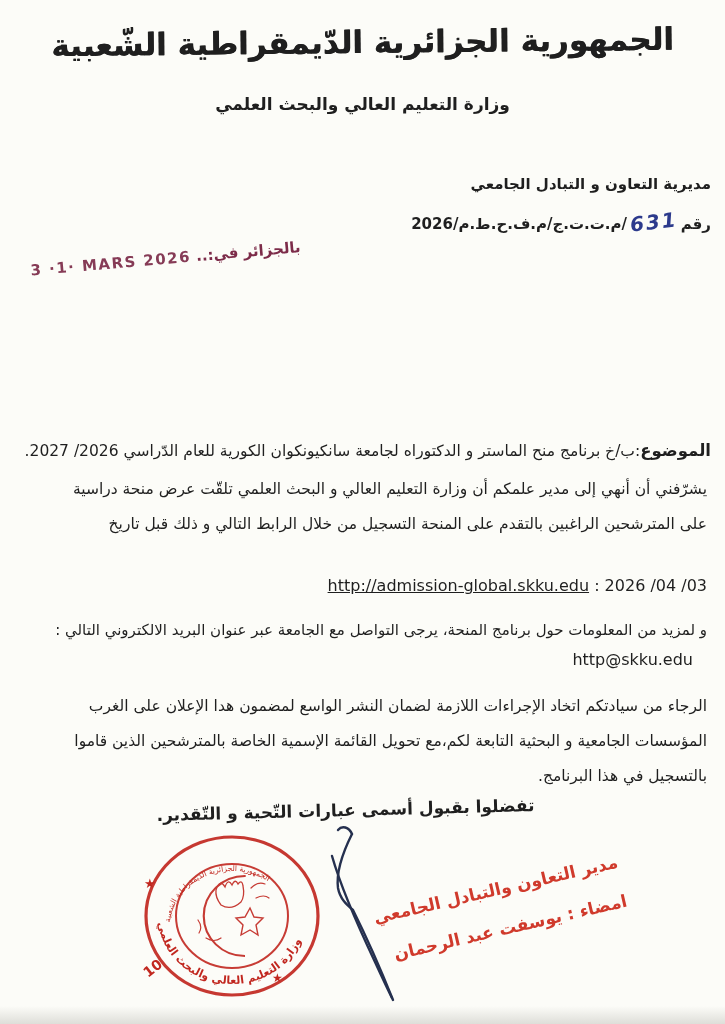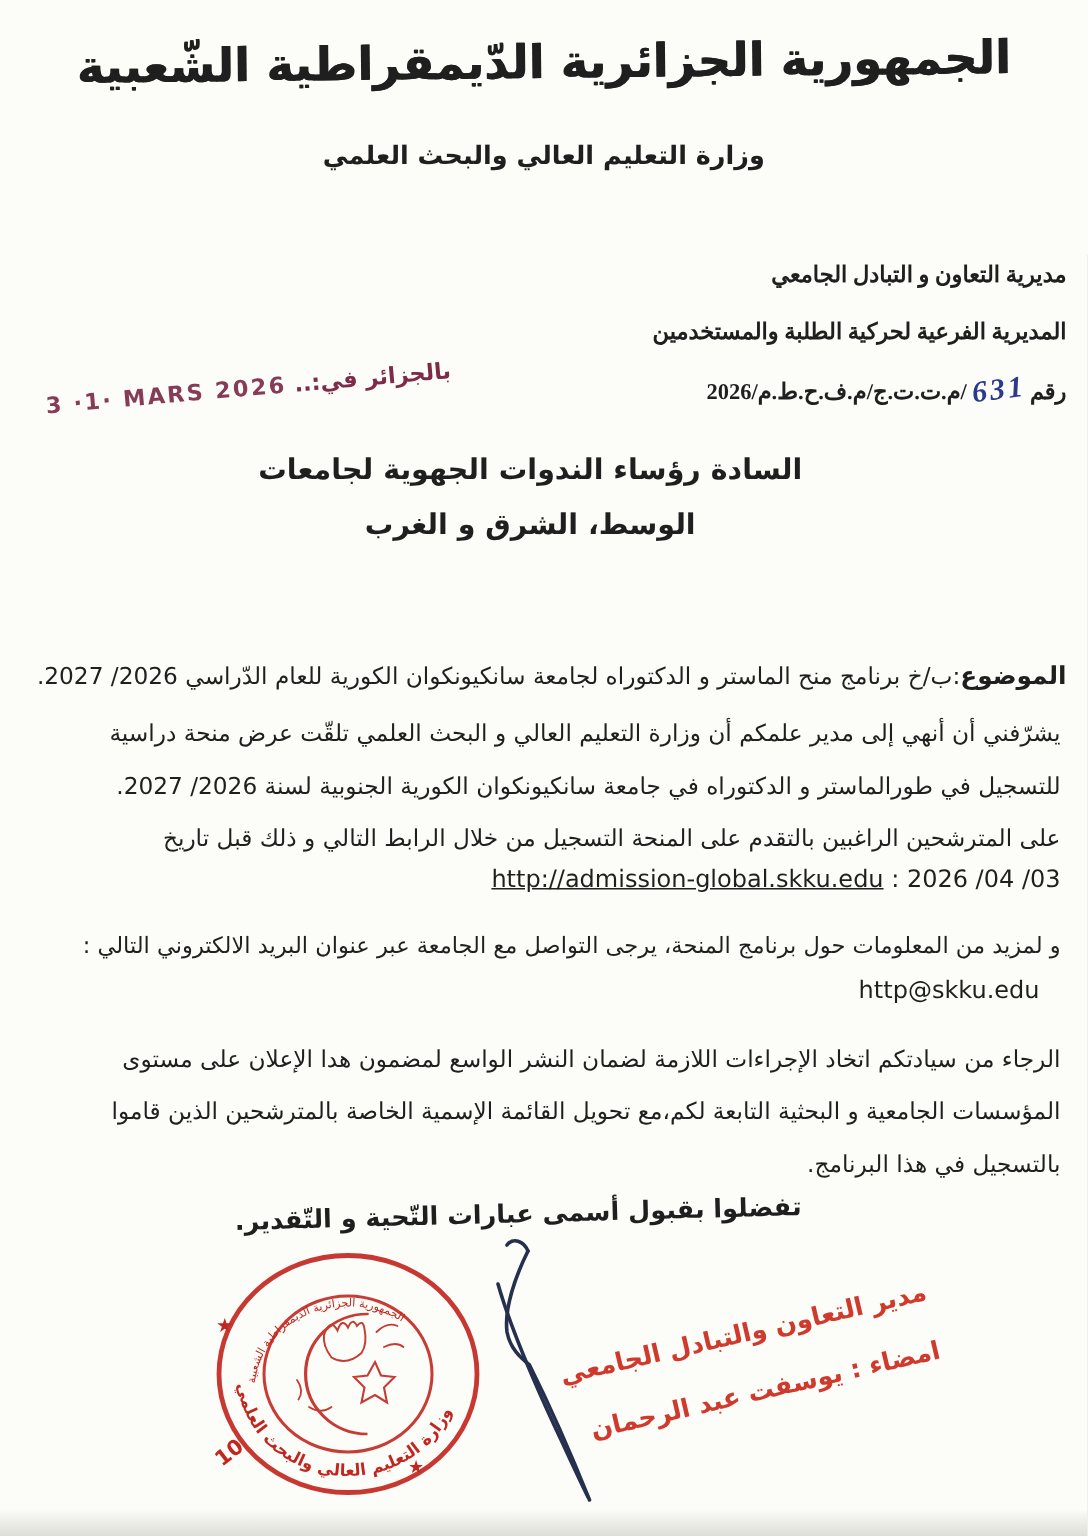--- a/index.html
+++ b/index.html
@@ -13,21 +13,21 @@
     position:absolute;top:24px;left:0;right:0;text-align:center;
     font-size:31px;font-weight:bold;white-space:nowrap;
     transform:rotate(-.6deg);text-shadow:.5px 0 0 currentColor;
   }
   .ministry{
     position:absolute;top:94px;left:0;right:0;text-align:center;
     font-size:17px;font-weight:bold;white-space:nowrap;
   }
   
   .sender{position:absolute;top:174px;right:14px;text-align:right;font-size:15px;font-weight:bold;}
-  .sender .line{margin-top:17px;line-height:21px;white-space:nowrap;font-family:Liberation Serif, serif;}
+  .sender .line{margin-top:17px;line-height:21px;white-space:nowrap;}
   .sender .line:first-child{margin-top:0;}
   .hw-number{
     display:inline-block;font-size:20px;font-style:italic;font-weight:bold;
     color:#2c3a8c;letter-spacing:2px;transform:rotate(-7deg);padding:0 3px;
   }
   
   .dateline{
     position:absolute;left:26px;top:250px;color:#7c2b49;font-size:15px;font-weight:bold;
     transform:rotate(-5deg);white-space:nowrap;
   }
@@ -73,53 +73,47 @@
 </head>
 <body>
 
 <div class="page">
 
   <div class="republic" dir="rtl">الجمهورية الجزائرية الدّيمقراطية الشّعبية</div>
   <div class="ministry" dir="rtl">وزارة التعليم العالي والبحث العلمي</div>
 
   <div class="sender" dir="rtl">
     <div class="line">مديرية التعاون و التبادل الجامعي</div>
-    <div class="line">المديرية الفرعية لحركية الطلبة والمستخدمين</div>
     <div class="line"><span>رقم</span><span class="hw-number">631</span><span>/م.ت.ت.ج/م.ف.ح.ط.م/2026</span></div>
   </div>
 
   <div class="dateline" dir="rtl">
     <span>بالجزائر في:..</span>
     <span class="date-stamp" dir="ltr">3 ·1· MARS 2026</span>
   </div>
 
-  <div class="addressee" dir="rtl">
-    <div>السادة رؤساء الندوات الجهوية لجامعات</div>
-    <div>الوسط، الشرق و الغرب</div>
-  </div>
 
   <div class="subject" dir="rtl">
     <span class="lbl">الموضوع</span><span>:ب/خ برنامج منح الماستر و الدكتوراه لجامعة سانكيونكوان الكورية للعام الدّراسي</span> <span dir="ltr">.2027 /2026</span>
   </div>
 
   <div class="p1" dir="rtl">
     <div class="bline">يشرّفني أن أنهي إلى مدير علمكم أن وزارة التعليم العالي و البحث العلمي تلقّت عرض منحة دراسية</div>
-    <div class="bline"><span>للتسجيل في طورالماستر و الدكتوراه في جامعة سانكيونكوان الكورية الجنوبية لسنة</span> <span dir="ltr">.2027 /2026</span></div>
     <div class="bline">على المترشحين الراغبين بالتقدم على المنحة التسجيل من خلال الرابط التالي و ذلك قبل تاريخ</div>
   </div>
 
   <div class="linkline" dir="ltr">
     <span class="url">http://admission-global.skku.edu</span><span> : </span><span class="ddate">2026 /04 /03</span>
   </div>
 
   <div class="p2" dir="rtl">و لمزيد من المعلومات حول برنامج المنحة، يرجى التواصل مع الجامعة عبر عنوان البريد الالكتروني التالي :</div>
   <div class="email" dir="ltr">http@skku.edu</div>
 
   <div class="p3" dir="rtl">
-    <div class="bline">الرجاء من سيادتكم اتخاد الإجراءات اللازمة لضمان النشر الواسع لمضمون هدا الإعلان على مستوى</div>
+    <div class="bline">الرجاء من سيادتكم اتخاد الإجراءات اللازمة لضمان النشر الواسع لمضمون هدا الإعلان على الغرب</div>
     <div class="bline">المؤسسات الجامعية و البحثية التابعة لكم،مع تحويل القائمة الإسمية الخاصة بالمترشحين الذين قاموا</div>
     <div class="bline">بالتسجيل في هذا البرنامج.</div>
   </div>
 
   <div class="closing" dir="rtl">تفضلوا بقبول أسمى عبارات التّحية و التّقدير.</div>
 
   <div class="red-sig" dir="rtl">
     <div>مدير التعاون والتبادل الجامعي</div>
     <div>امضاء : يوسفت عبد الرحمان</div>
   </div>

